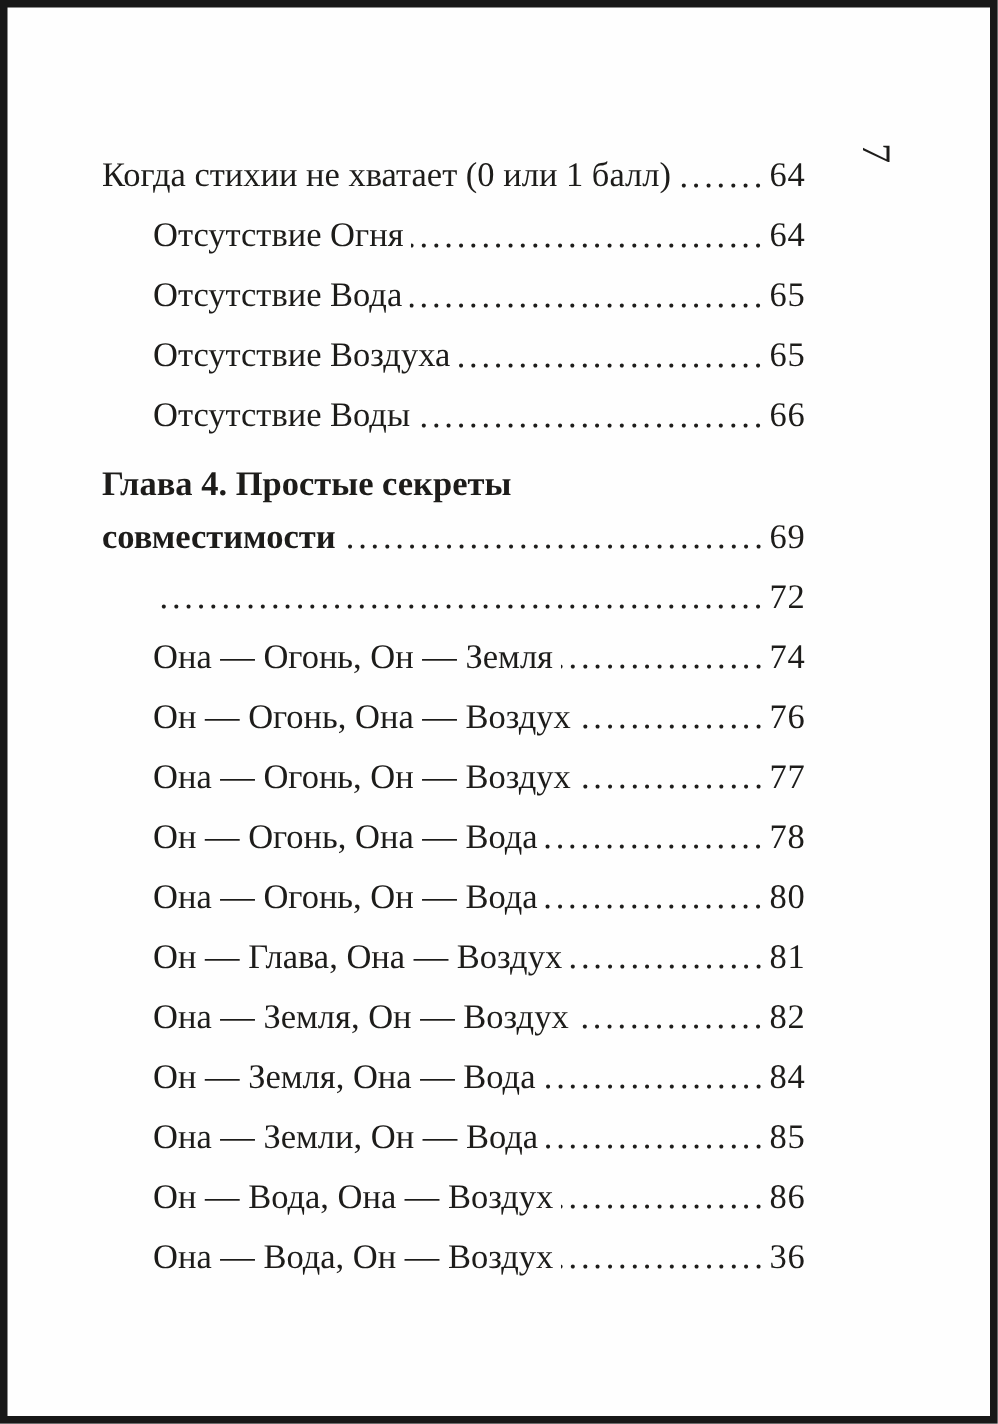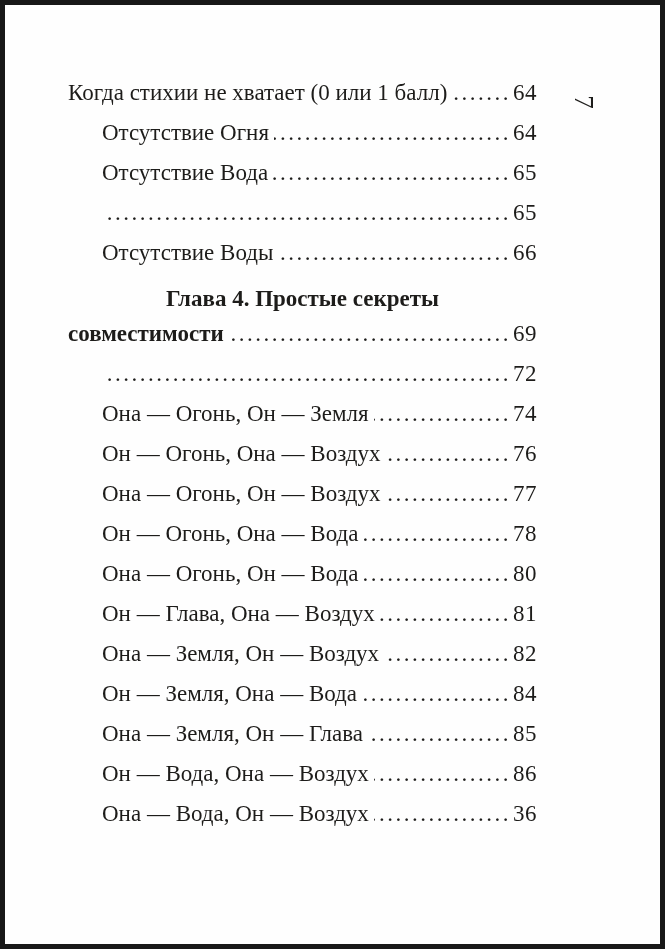--- a/index.html
+++ b/index.html
@@ -27,37 +27,36 @@
     font-size: 27px;
     line-height: 34px;
     text-align: center;
     transform: rotate(90deg);
     color: #1d1c1a;
   }
   .toc {
     position: absolute;
     left: 63px;
     right: 123px;
-    top: 68px;
+    top: 92px;
   }
   .toc-row {
     display: flex;
     align-items: baseline;
     height: 40px;
     line-height: 40px;
     font-size: 23px;
     white-space: nowrap;
   }
   .toc-row.sub {
     padding-left: 34px;
   }
   .toc-row.chapter-start,
   .toc-row.chapter-end {
     font-weight: bold;
-    justify-content: center;
   }
   .toc-row.chapter-start {
     margin-top: 10px;
     height: 31px;
     line-height: 31px;
   }
   .toc-title {
     flex: 0 0 auto;
   }
   .leader {
@@ -93,20 +92,21 @@
     <span class="toc-page">64</span>
   </div>
 
   <div class="toc-row sub">
     <span class="toc-title">Отсутствие Вода</span>
     <span class="leader">........................................................................................................................</span>
     <span class="toc-page">65</span>
   </div>
 
   <div class="toc-row sub">
+    <span class="toc-title">Отсутствие Воздуха</span>
     <span class="leader">........................................................................................................................</span>
     <span class="toc-page">65</span>
   </div>
 
   <div class="toc-row sub">
     <span class="toc-title">Отсутствие Воды</span>
     <span class="leader">........................................................................................................................</span>
     <span class="toc-page">66</span>
   </div>
 
@@ -168,21 +168,21 @@
     <span class="toc-page">82</span>
   </div>
 
   <div class="toc-row sub">
     <span class="toc-title">Он — Земля, Она — Вода</span>
     <span class="leader">........................................................................................................................</span>
     <span class="toc-page">84</span>
   </div>
 
   <div class="toc-row sub">
-    <span class="toc-title">Она — Земля, Он — Глава</span>
+    <span class="toc-title">Она — Земли, Он — Вода</span>
     <span class="leader">........................................................................................................................</span>
     <span class="toc-page">85</span>
   </div>
 
   <div class="toc-row sub">
     <span class="toc-title">Он — Вода, Она — Воздух</span>
     <span class="leader">........................................................................................................................</span>
     <span class="toc-page">86</span>
   </div>
 

